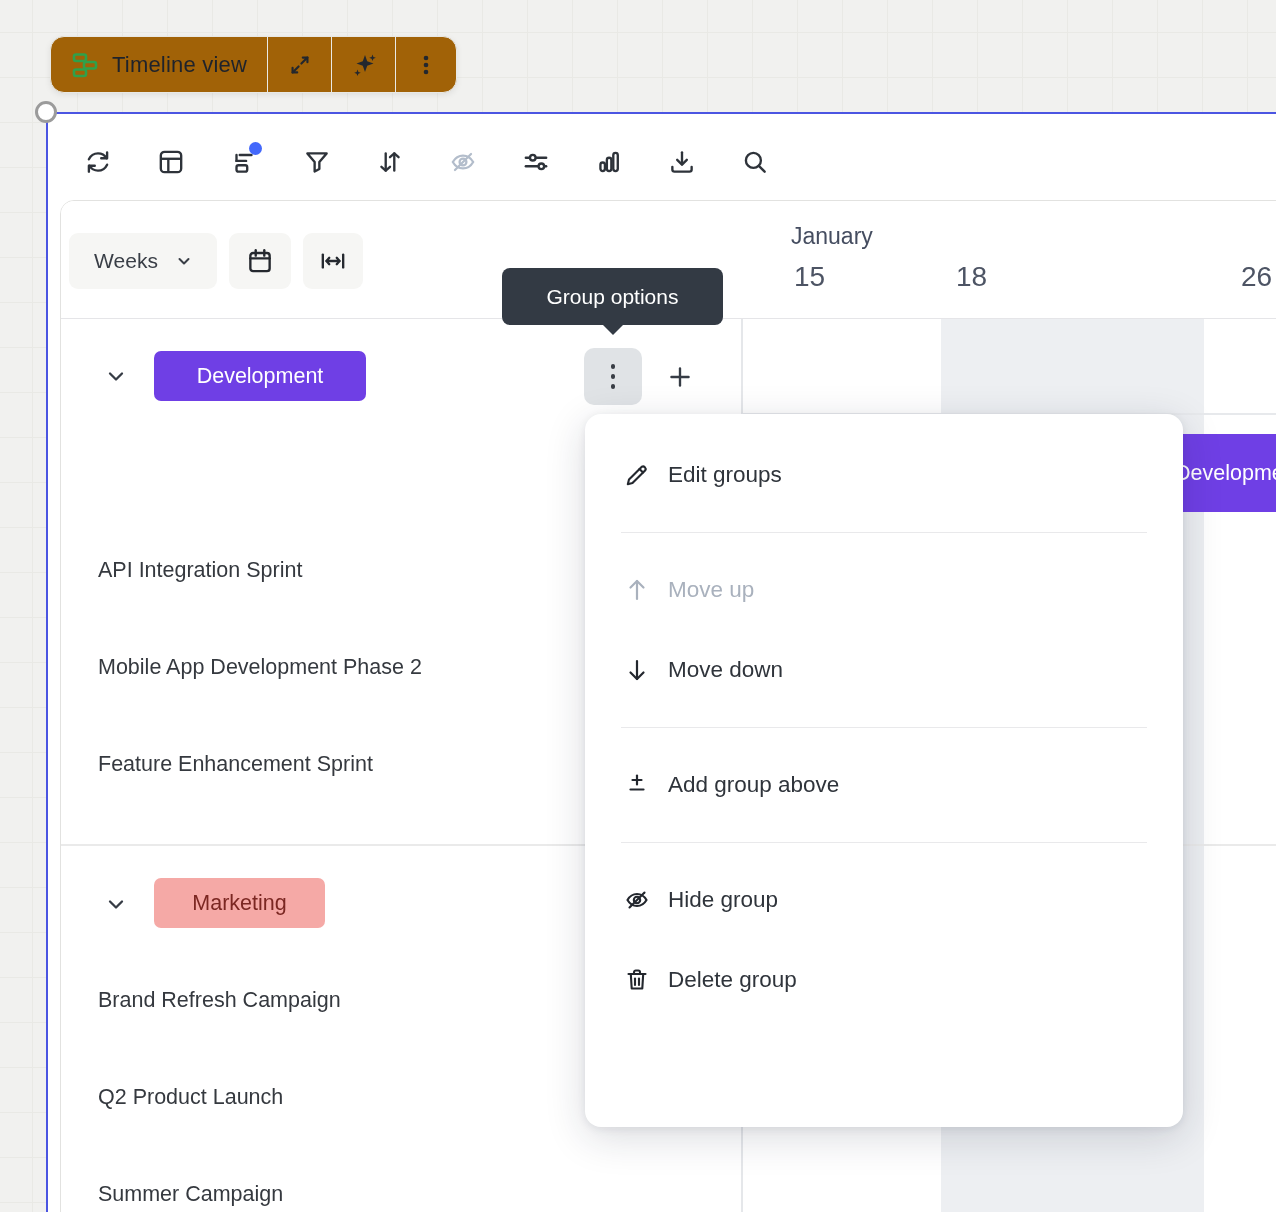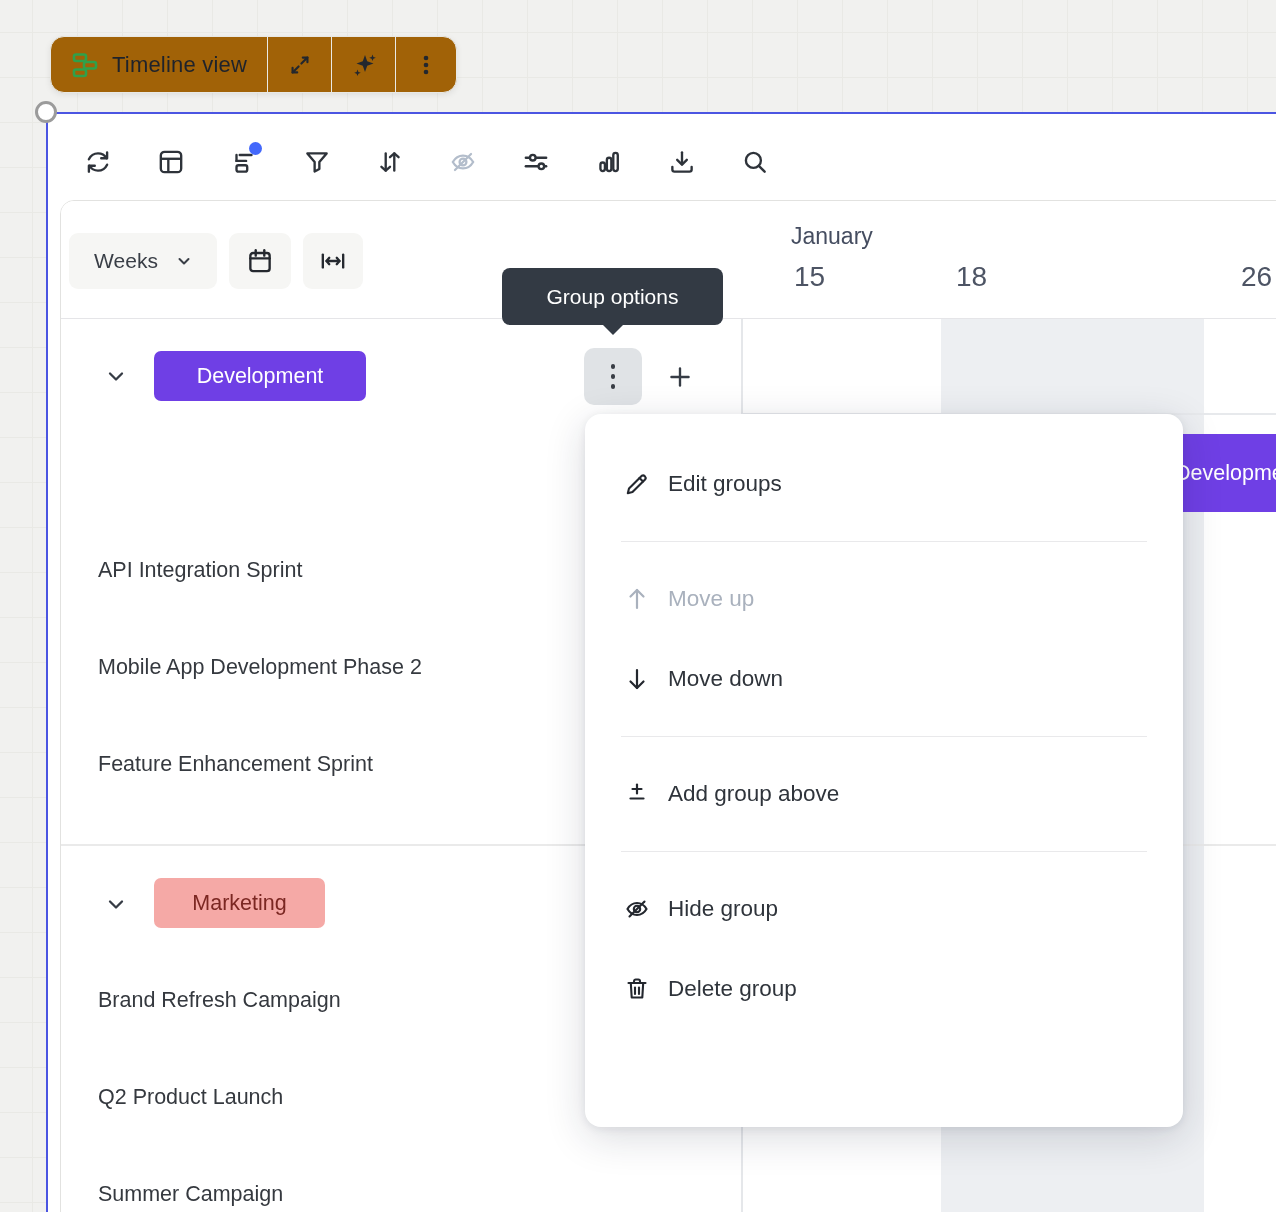--- a/index.html
+++ b/index.html
@@ -82,21 +82,21 @@
   
   .tooltip { position:absolute; left:502px; top:268px; width:221px; height:57px; z-index:30;
     background:#333A44; border-radius:8px; display:flex; align-items:center; justify-content:center;
     color:#fff; font-size:21px; }
   .tooltip .arrow { position:absolute; left:100px; bottom:-10px; width:0; height:0;
     border-left:11px solid transparent; border-right:11px solid transparent;
     border-top:11px solid #333A44; }
   
   .menu { position:absolute; left:585px; top:414px; width:598px; height:713px; z-index:20;
     background:#fff; border-radius:16px; box-shadow:0 10px 40px rgba(25,30,55,0.16),
-    0 2px 8px rgba(25,30,55,0.08); padding-top:30px; }
+    0 2px 8px rgba(25,30,55,0.08); padding-top:21px; }
   .menu-item { height:80px; display:flex; align-items:center; gap:16px; padding-left:37px;
     color:#2F343B; font-size:22.5px; cursor:pointer; }
   .menu-item .mi-icon { width:30px; display:flex; align-items:center; justify-content:center;
     color:#23272E; }
   .menu-item.disabled { color:#A9B1BD; cursor:default; }
   .menu-item.disabled .mi-icon { color:#A9B1BD; }
   .menu-divider { height:1px; background:#E9E9EB; margin:17px 36px; }
   svg { display:block; }
 </style>
 </head>

